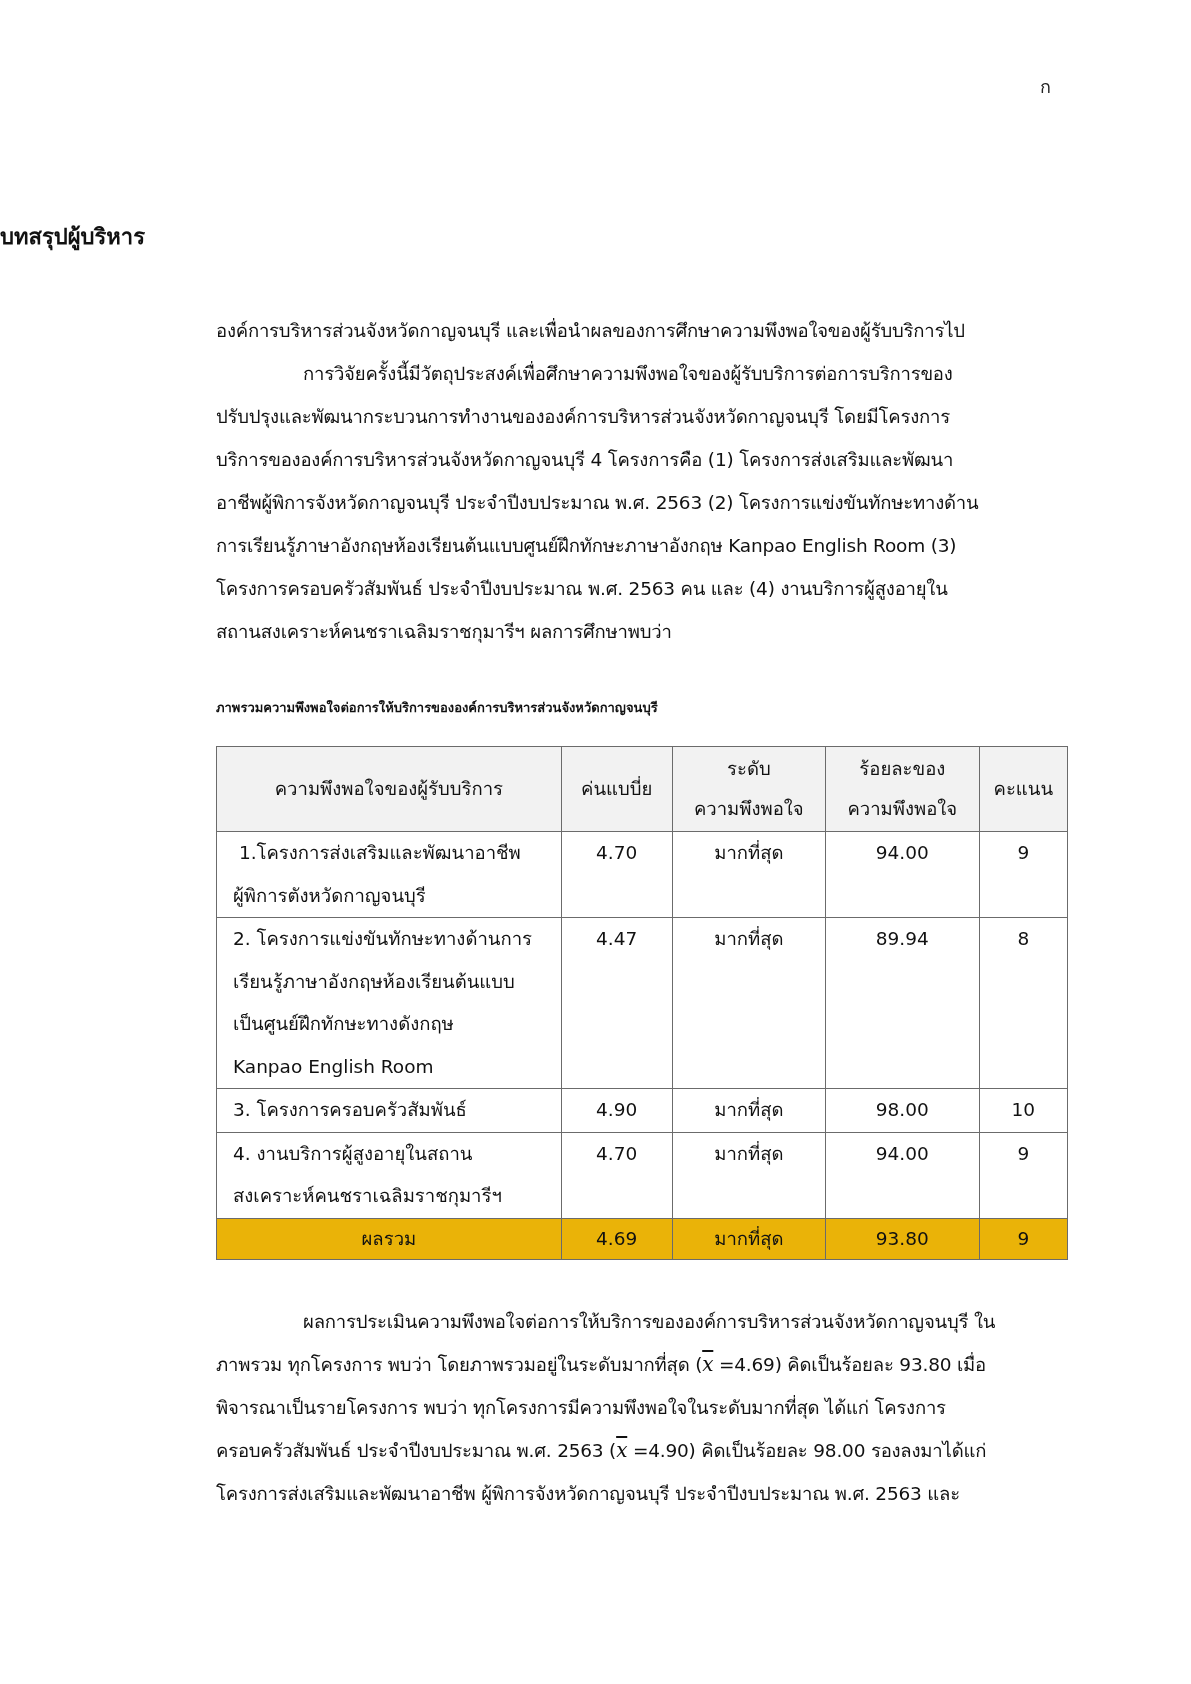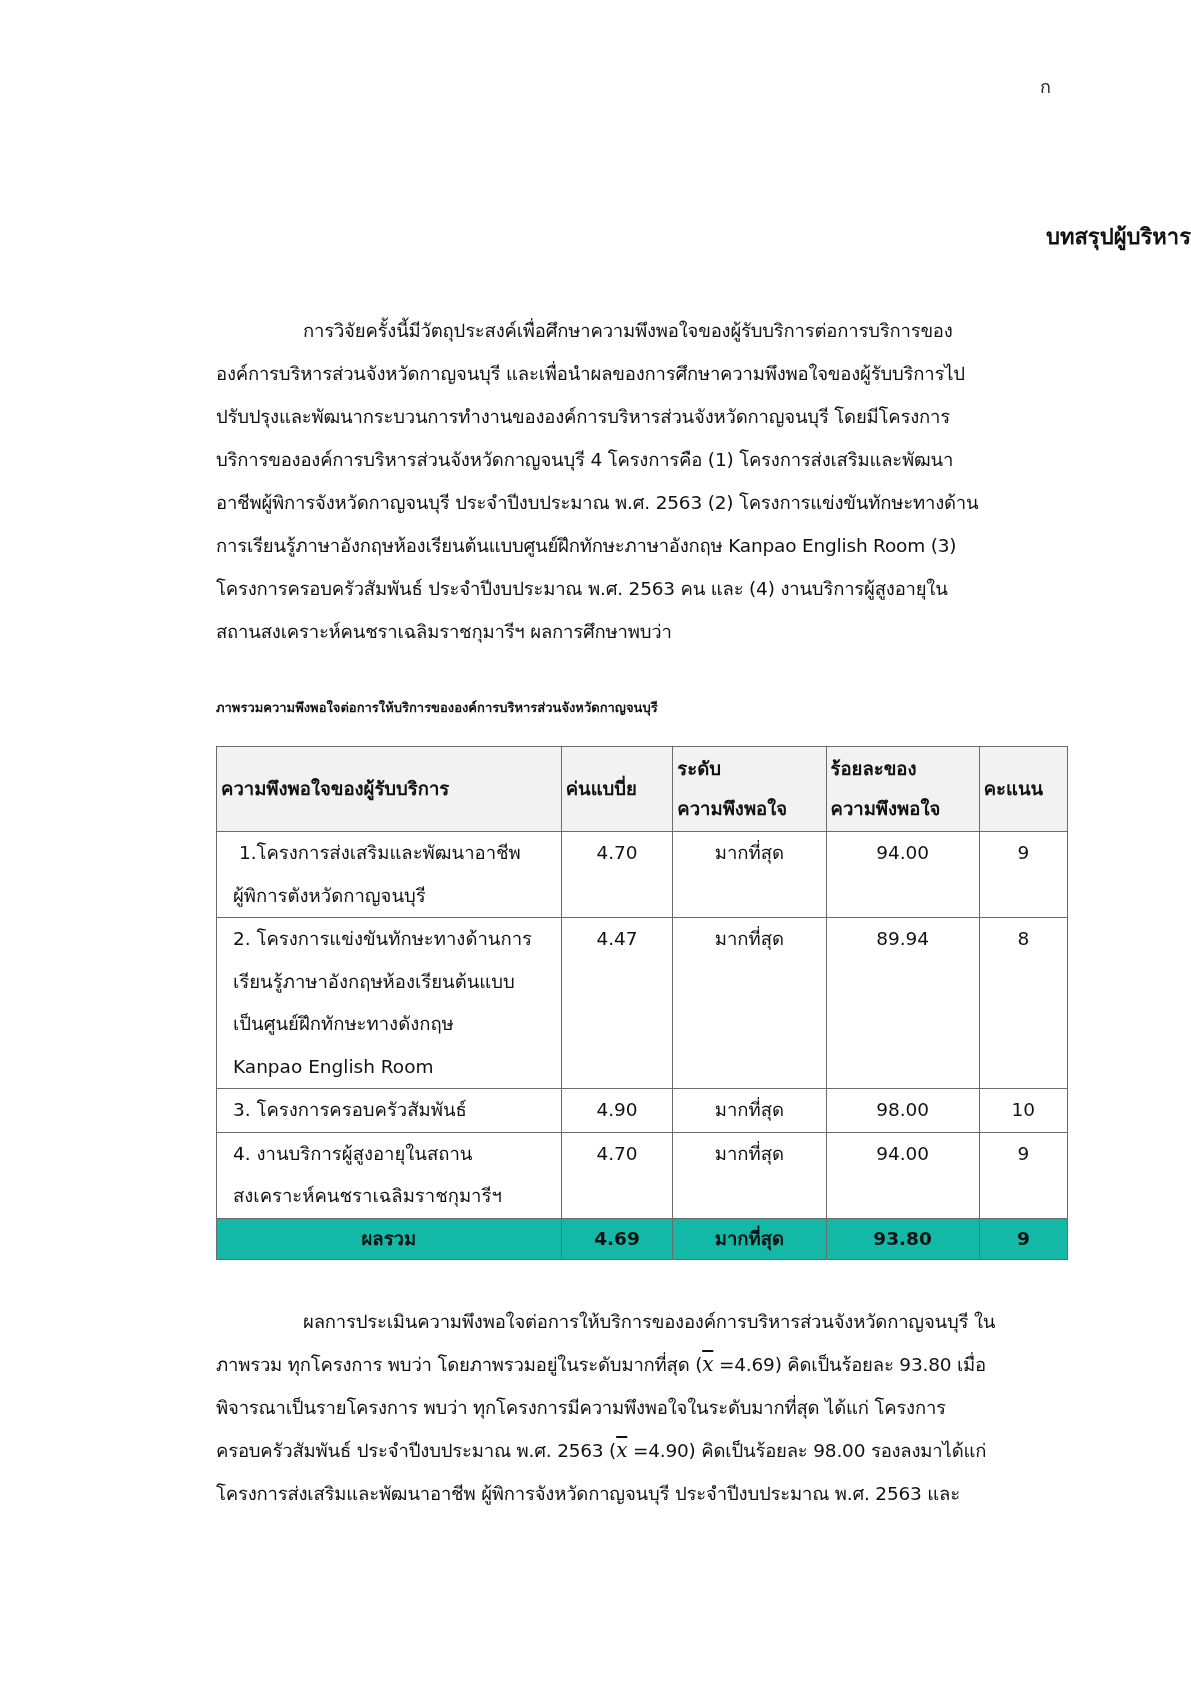--- a/index.html
+++ b/index.html
@@ -7,21 +7,21 @@
       width: 1191px; height: 1684px; position: relative; overflow: hidden;
       font-family: "DejaVu Sans", "Liberation Sans", sans-serif;
       color: #111111;
     }
     .page-number {
       position: absolute; left: 1040px; top: 72px;
       font-size: 18px; color: #222;
     }
     .title {
       position: absolute; left: 0; width: 1191px; top: 222px;
-      text-align: right; font-size: 22px; font-weight: bold; line-height: 30px;
+      text-align: left; font-size: 22px; font-weight: bold; line-height: 30px;
       color: #111;
     }
     .body-text {
       position: absolute; left: 216px; width: 840px;
       font-size: 18.5px; line-height: 43px; color: #111;
       text-align: justify; text-justify: inter-character;
       letter-spacing: -0.2px;
     }
     .p1 { top: 309px; }
     .p1 .line, .p2 .line { display: block; white-space: nowrap; overflow: hidden; }
@@ -33,27 +33,27 @@
     table.summary {
       position: absolute; left: 216px; top: 746px;
       width: 852px; border-collapse: collapse;
       font-size: 18.5px; color: #111;
     }
     table.summary th, table.summary td {
       border: 1.5px solid #6b6b6b; vertical-align: top;
       padding: 0 16px; line-height: 42.5px;
     }
     table.summary thead th {
-      background: #f2f2f2; font-weight: bold; vertical-align: middle;
-      text-align: left; line-height: 40px; padding: 2px 4px;
+      background: #f2f2f2; font-weight: normal; vertical-align: middle;
+      text-align: center; line-height: 40px; padding: 2px 4px;
     }
     table.summary td.num { text-align: center; }
     table.summary td.name { text-align: left; }
     table.summary tr.total td {
-      background: #14b8a6; font-weight: bold; text-align: center;
+      background: #eab308; font-weight: normal; text-align: center;
       line-height: 40px;
     }
     .col-name { width: 340px; }
     .col-mean { width: 114px; }
     .col-level { width: 156px; }
     .col-pct { width: 156px; }
     .col-score { width: 86px; }
     .line-row { display: block; white-space: nowrap; }
     .p2 { top: 1300px; }
     .xbar {
@@ -62,22 +62,22 @@
     }
   </style>
 </head>
 <body>
 
 <div class="page-number">ก</div>
 
 <div class="title">บทสรุปผู้บริหาร</div>
 
 <div class="body-text p1">
+  <span class="line">องค์การบริหารส่วนจังหวัดกาญจนบุรี และเพื่อนำผลของการศึกษาความพึงพอใจของผู้รับบริการไป</span>
   <span class="line indent">การวิจัยครั้งนี้มีวัตถุประสงค์เพื่อศึกษาความพึงพอใจของผู้รับบริการต่อการบริการของ</span>
-  <span class="line">องค์การบริหารส่วนจังหวัดกาญจนบุรี และเพื่อนำผลของการศึกษาความพึงพอใจของผู้รับบริการไป</span>
   <span class="line">ปรับปรุงและพัฒนากระบวนการทำงานขององค์การบริหารส่วนจังหวัดกาญจนบุรี โดยมีโครงการ</span>
   <span class="line">บริการขององค์การบริหารส่วนจังหวัดกาญจนบุรี 4 โครงการคือ (1) โครงการส่งเสริมและพัฒนา</span>
   <span class="line">อาชีพผู้พิการจังหวัดกาญจนบุรี ประจำปีงบประมาณ พ.ศ. 2563 (2) โครงการแข่งขันทักษะทางด้าน</span>
   <span class="line">การเรียนรู้ภาษาอังกฤษห้องเรียนต้นแบบศูนย์ฝึกทักษะภาษาอังกฤษ  Kanpao English Room (3)</span>
   <span class="line">โครงการครอบครัวสัมพันธ์ ประจำปีงบประมาณ พ.ศ. 2563  คน และ (4) งานบริการผู้สูงอายุใน</span>
   <span class="line">สถานสงเคราะห์คนชราเฉลิมราชกุมารีฯ ผลการศึกษาพบว่า</span>
 </div>
 
 <div class="caption">ภาพรวมความพึงพอใจต่อการให้บริการขององค์การบริหารส่วนจังหวัดกาญจนบุรี</div>
 

